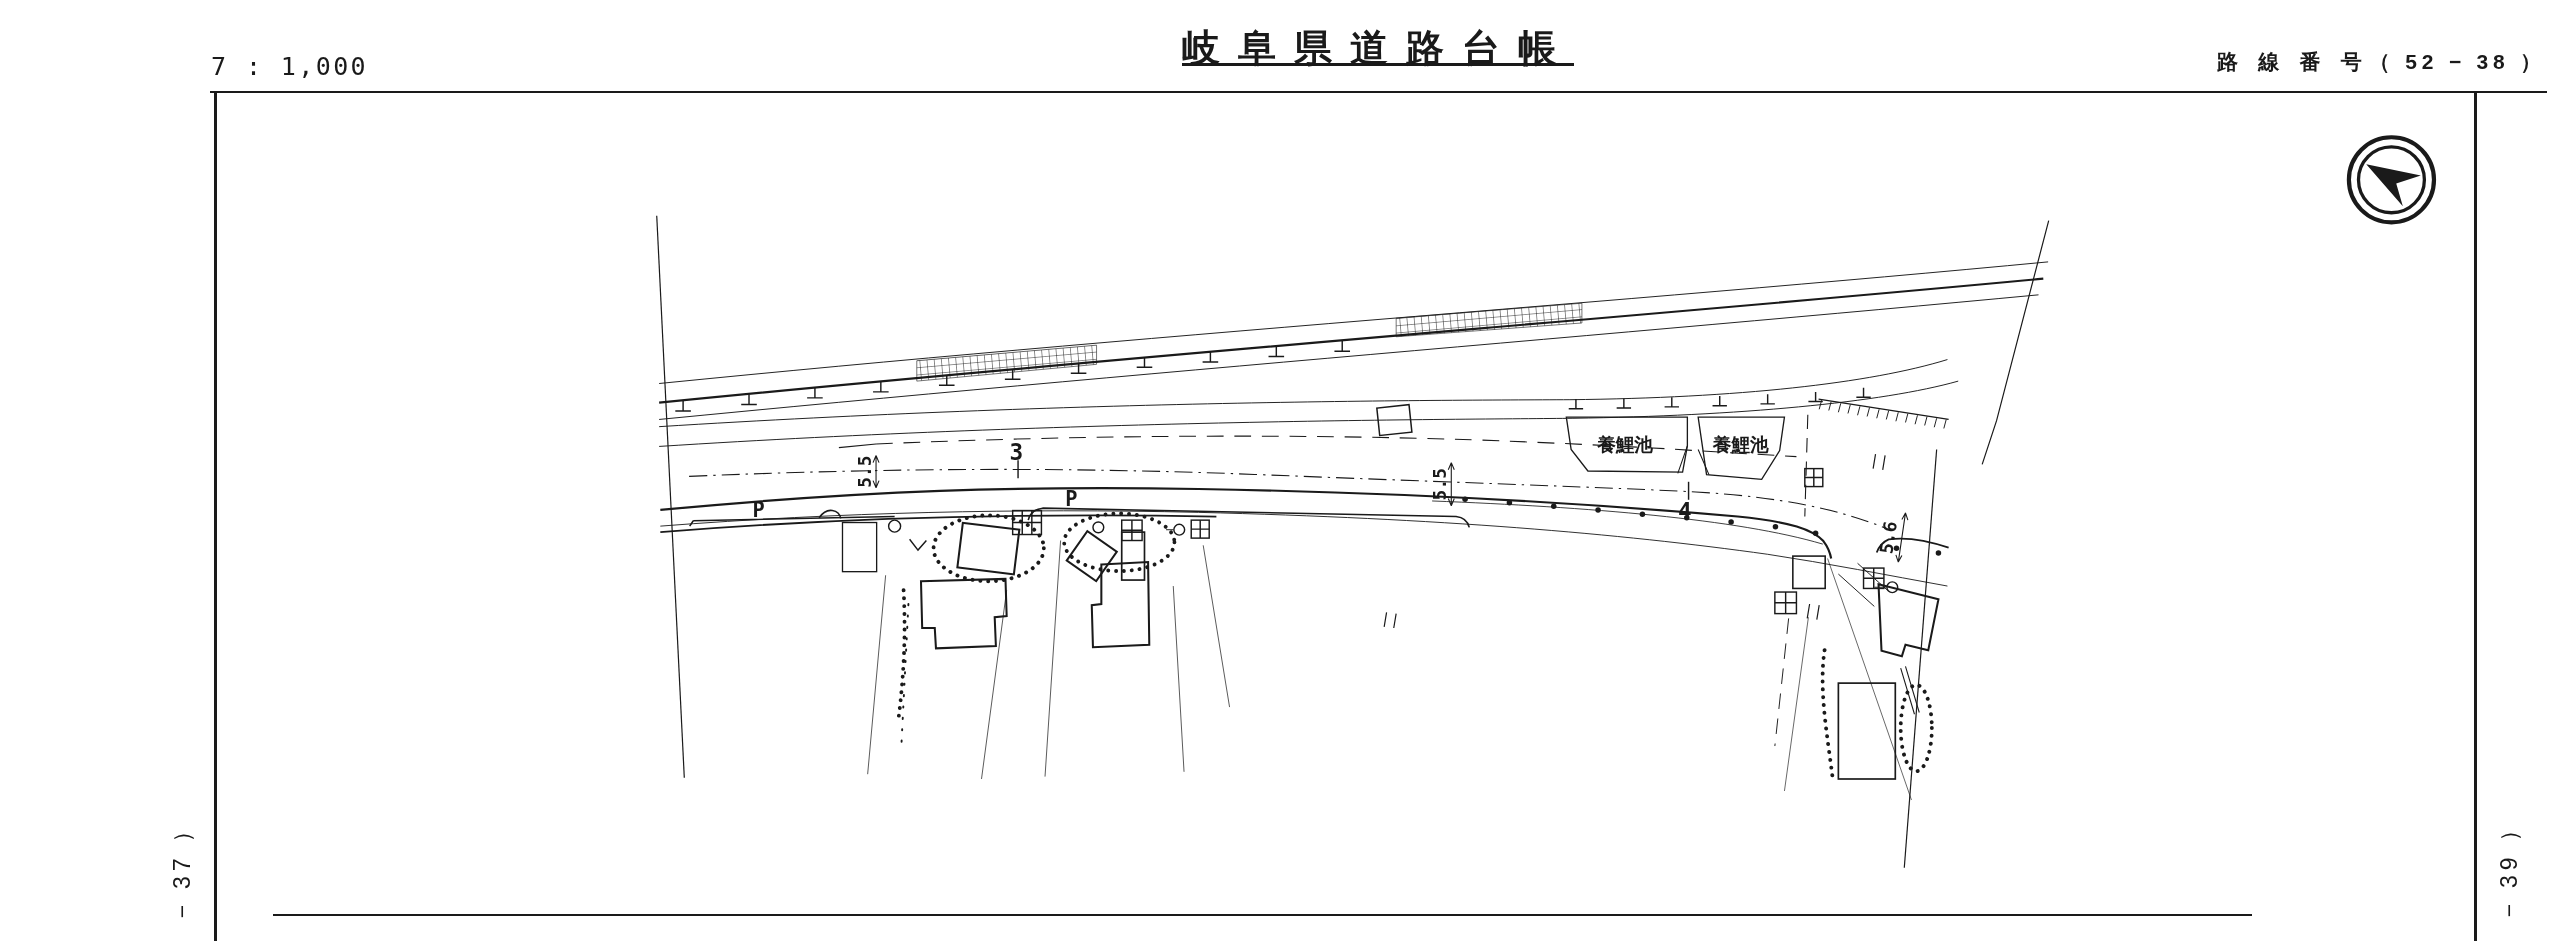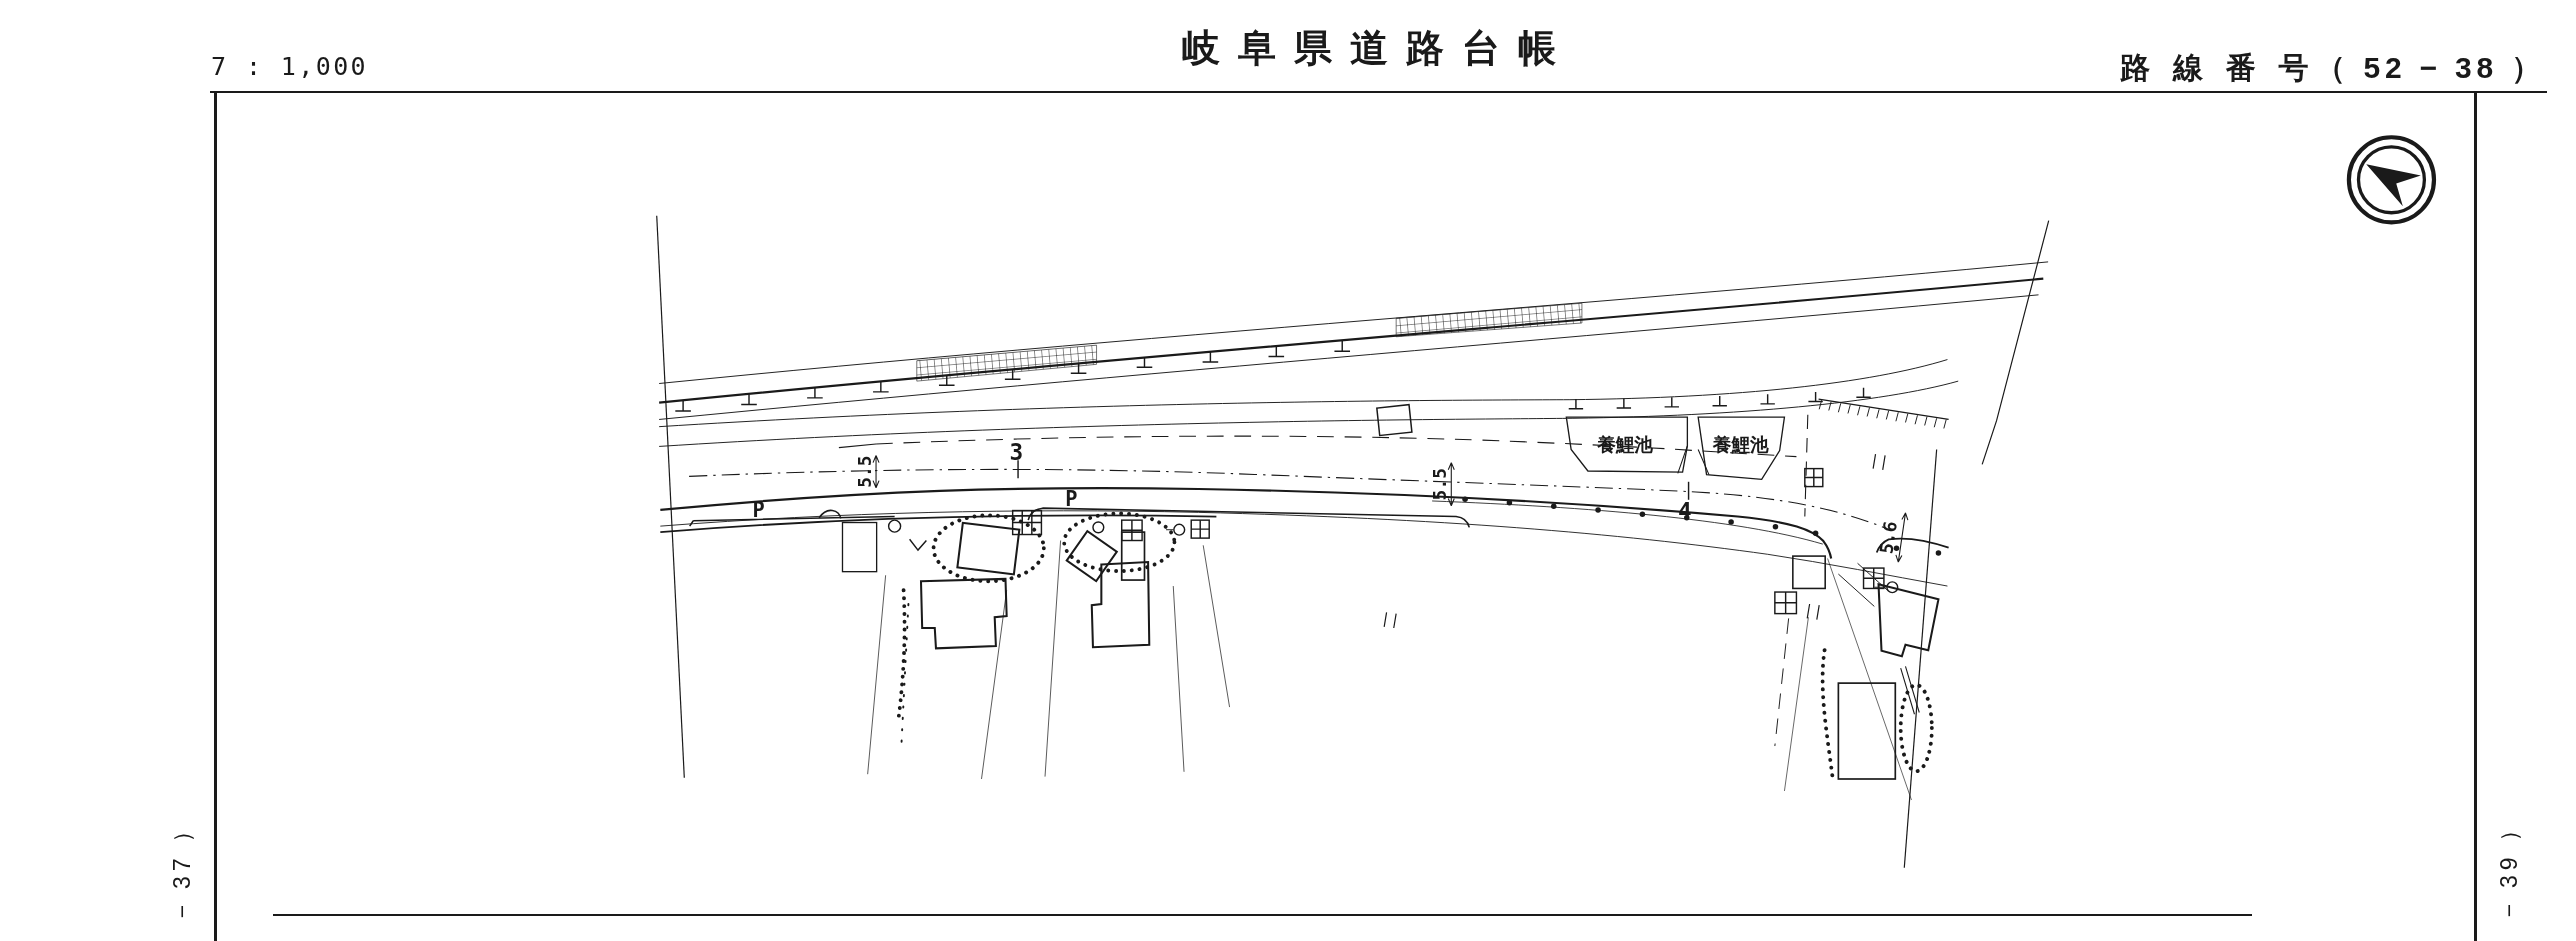--- a/index.html
+++ b/index.html
@@ -2,22 +2,22 @@
 <html style="font-size:9.6px"><head>
 <meta charset="utf-8">
 <style>
   html,body{margin:0;padding:0;background:#ffffff;}
   body{width:2576px;height:942px;position:relative;overflow:hidden;
        font-family:"Liberation Sans",sans-serif;color:#1a1a1a;}
   .abs{position:absolute;}
   .scale-label{left:211px;top:52px;font-family:"DejaVu Sans Mono",monospace;
        font-size:25px;font-weight:500;letter-spacing:2.4px;white-space:nowrap;}
   .sheet-title{left:1378px;top:23px;transform:translateX(-50%);
-       font-size:38px;font-weight:700;letter-spacing:18px;white-space:nowrap;}
-  .route-block{right:30px;top:48px;font-size:30px;font-weight:600;
+       font-size:38px;font-weight:700;letter-spacing:18px;white-space:nowrap;text-decoration:underline;}
+  .route-block{right:30px;top:48px;font-size:21px;font-weight:600;
        letter-spacing:7.2px;white-space:nowrap;}
   .route-block .route-value{letter-spacing:4.8px;}
   .adj-label{width:132px;text-align:center;font-size:23px;font-weight:500;
        letter-spacing:4.8px;transform:rotate(-90deg);white-space:nowrap;}
   .adj-left{left:116px;top:851px;}
   .adj-right{left:2443px;top:850px;}
   .frame{background:#1a1a1a;}
   .frame-top{left:210px;top:91px;width:2337px;height:2.4px;}
   .frame-left{left:214px;top:91px;width:3px;height:851px;}
   .frame-right{left:2474px;top:91px;width:3px;height:851px;}

